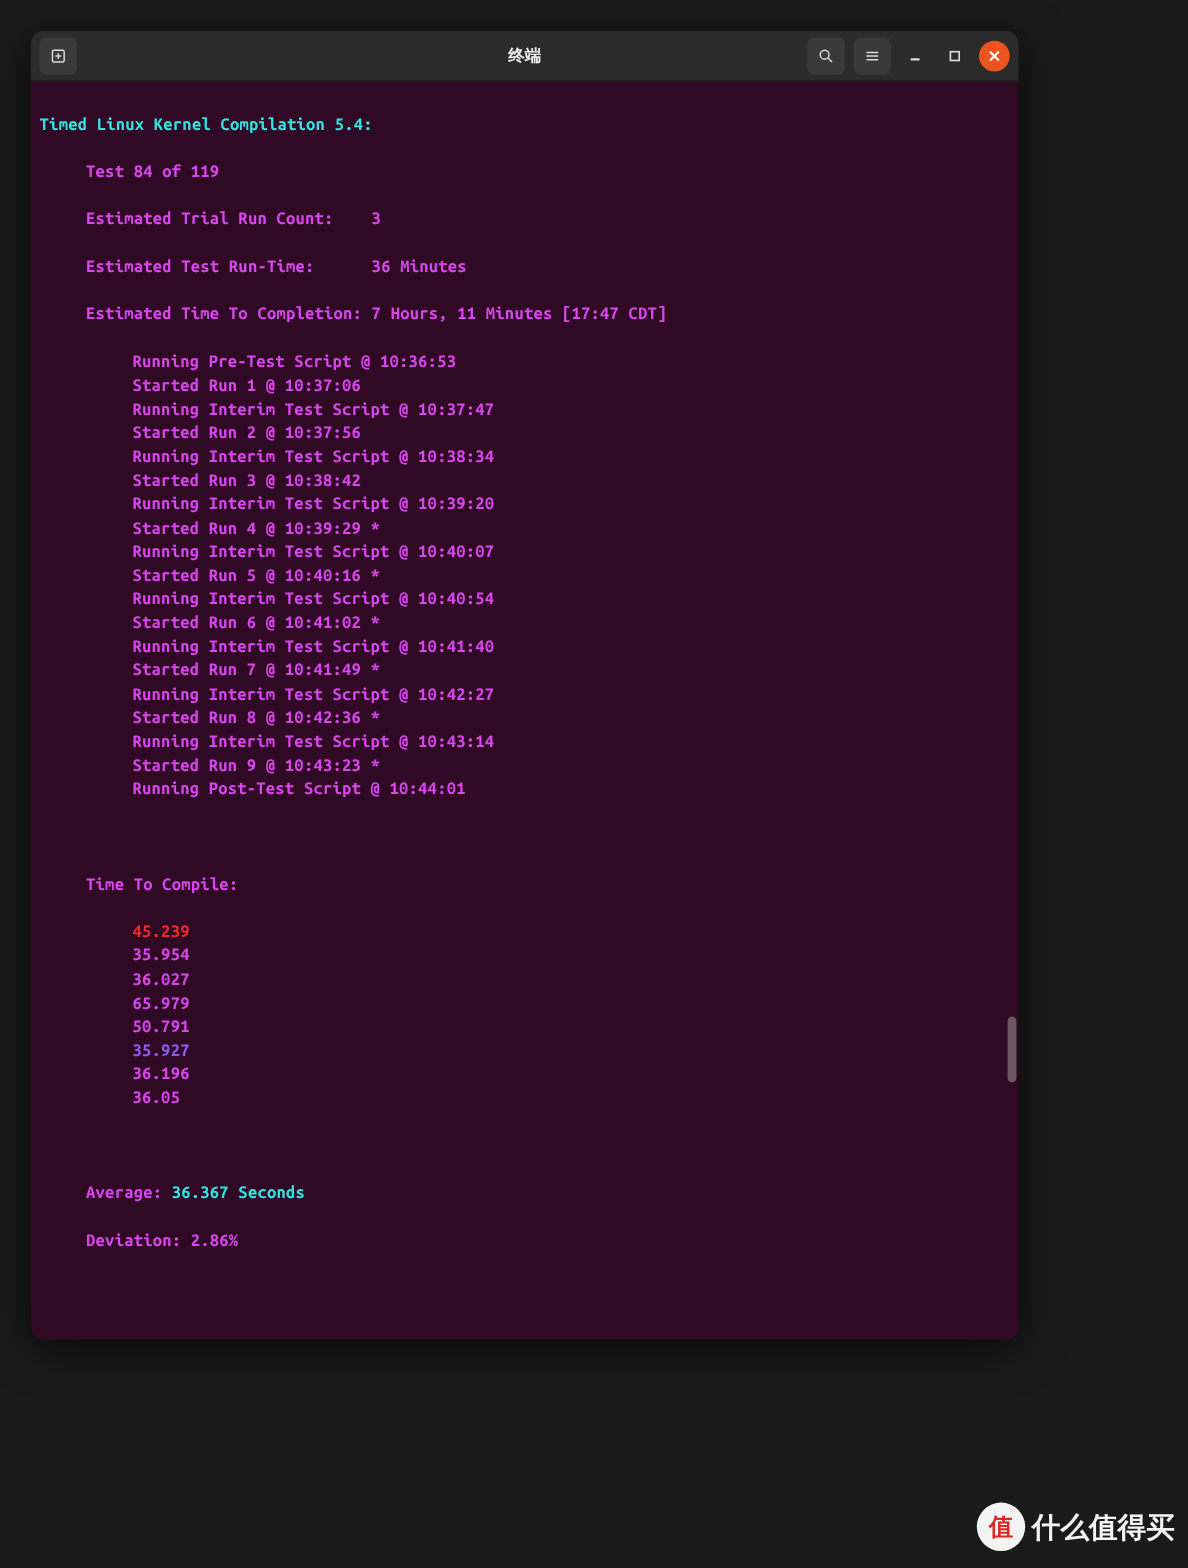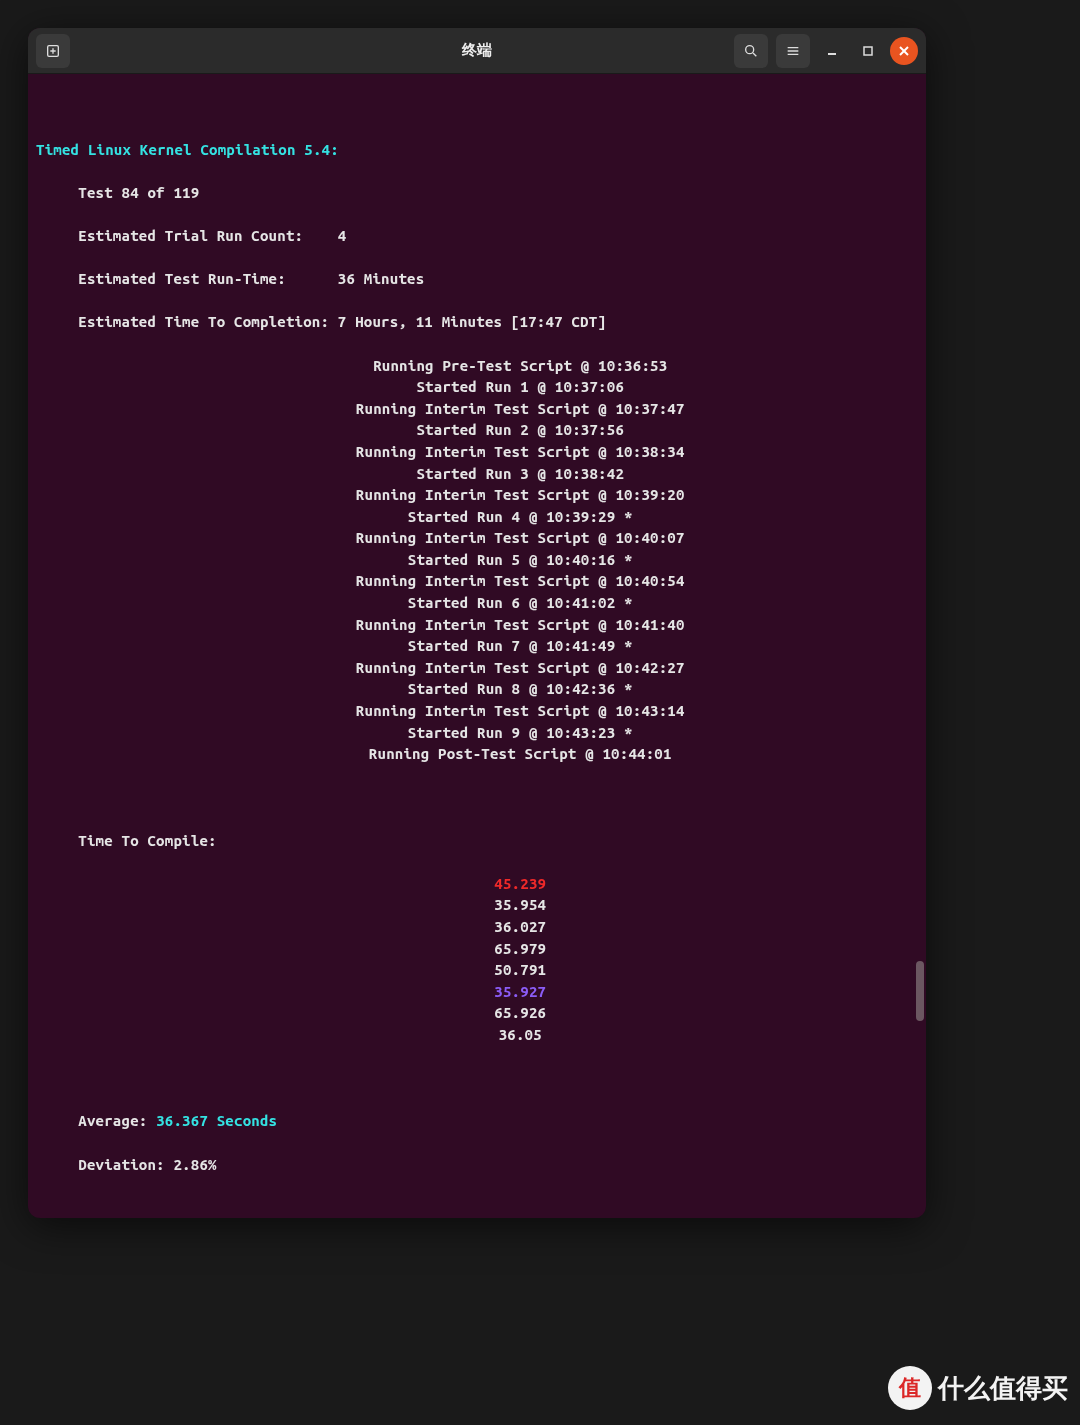--- a/index.html
+++ b/index.html
@@ -74,28 +74,27 @@
     padding: 6px 6px 6px 8px;
     font-size: 15.1px;
     line-height: 21.6px;
     white-space: pre;
     color: #eeeeec;
     font-weight: 600;
     letter-spacing: 0.2px;
     height: calc(100% - 46px);
     overflow: hidden;
     position: relative;
-    margin-top: 37px;
   }
   .c-cyan { color: #34e2e2; }
-  .c-white { color: #e5e5e5; }
+  .c-white { color: #d946ef; }
   .c-red { color: #ef2929; }
   .c-green { color: #8b5cf6; }
   .ind1 { padding-left: 5ch; }
-  .ind2 { padding-left: 10ch; text-align: center; }
+  .ind2 { padding-left: 10ch; }
   .scrollbar {
     position: absolute;
     right: 2px;
     top: 850px;
     width: 8px;
     height: 60px;
     background: #6b5761;
     border-radius: 4px;
   }
   .watermark {
@@ -168,27 +167,27 @@
             <line x1="2" y1="2" x2="10" y2="10"></line>
             <line x1="10" y1="2" x2="2" y2="10"></line>
           </svg>
       </div>
     </div>
   </div>
 
   <div class="terminal">
 <div><span class="c-cyan">Timed Linux Kernel Compilation 5.4:</span></div>
 <div class="ind1 c-white">Test 84 of 119</div>
-<div class="ind1 c-white">Estimated Trial Run Count:    4</div>
+<div class="ind1 c-white">Estimated Trial Run Count:    3</div>
 <div class="ind1 c-white">Estimated Test Run-Time:      36 Minutes</div>
 <div class="ind1 c-white">Estimated Time To Completion: 7 Hours, 11 Minutes [17:47 CDT]</div>
 <div id="run-log"><div class="ind2 c-white">Running Pre-Test Script @ 10:36:53</div><div class="ind2 c-white">Started Run 1 @ 10:37:06</div><div class="ind2 c-white">Running Interim Test Script @ 10:37:47</div><div class="ind2 c-white">Started Run 2 @ 10:37:56</div><div class="ind2 c-white">Running Interim Test Script @ 10:38:34</div><div class="ind2 c-white">Started Run 3 @ 10:38:42</div><div class="ind2 c-white">Running Interim Test Script @ 10:39:20</div><div class="ind2 c-white">Started Run 4 @ 10:39:29 *</div><div class="ind2 c-white">Running Interim Test Script @ 10:40:07</div><div class="ind2 c-white">Started Run 5 @ 10:40:16 *</div><div class="ind2 c-white">Running Interim Test Script @ 10:40:54</div><div class="ind2 c-white">Started Run 6 @ 10:41:02 *</div><div class="ind2 c-white">Running Interim Test Script @ 10:41:40</div><div class="ind2 c-white">Started Run 7 @ 10:41:49 *</div><div class="ind2 c-white">Running Interim Test Script @ 10:42:27</div><div class="ind2 c-white">Started Run 8 @ 10:42:36 *</div><div class="ind2 c-white">Running Interim Test Script @ 10:43:14</div><div class="ind2 c-white">Started Run 9 @ 10:43:23 *</div><div class="ind2 c-white">Running Post-Test Script @ 10:44:01</div></div>
 <div>&nbsp;</div>
 <div class="ind1 c-white">Time To Compile:</div>
-<div id="compile-times"><div class="ind2 c-red">45.239</div><div class="ind2 c-white">35.954</div><div class="ind2 c-white">36.027</div><div class="ind2 c-white">65.979</div><div class="ind2 c-white">50.791</div><div class="ind2 c-green">35.927</div><div class="ind2 c-white">65.926</div><div class="ind2 c-white">36.05</div></div>
+<div id="compile-times"><div class="ind2 c-red">45.239</div><div class="ind2 c-white">35.954</div><div class="ind2 c-white">36.027</div><div class="ind2 c-white">65.979</div><div class="ind2 c-white">50.791</div><div class="ind2 c-green">35.927</div><div class="ind2 c-white">36.196</div><div class="ind2 c-white">36.05</div></div>
 <div>&nbsp;</div>
 <div class="ind1"><span class="c-white">Average: </span><span class="c-cyan">36.367 Seconds</span></div>
 <div class="ind1 c-white">Deviation: 2.86%</div>
 
 
 
 
 <div class="scrollbar"></div>
   </div>
 </div>

